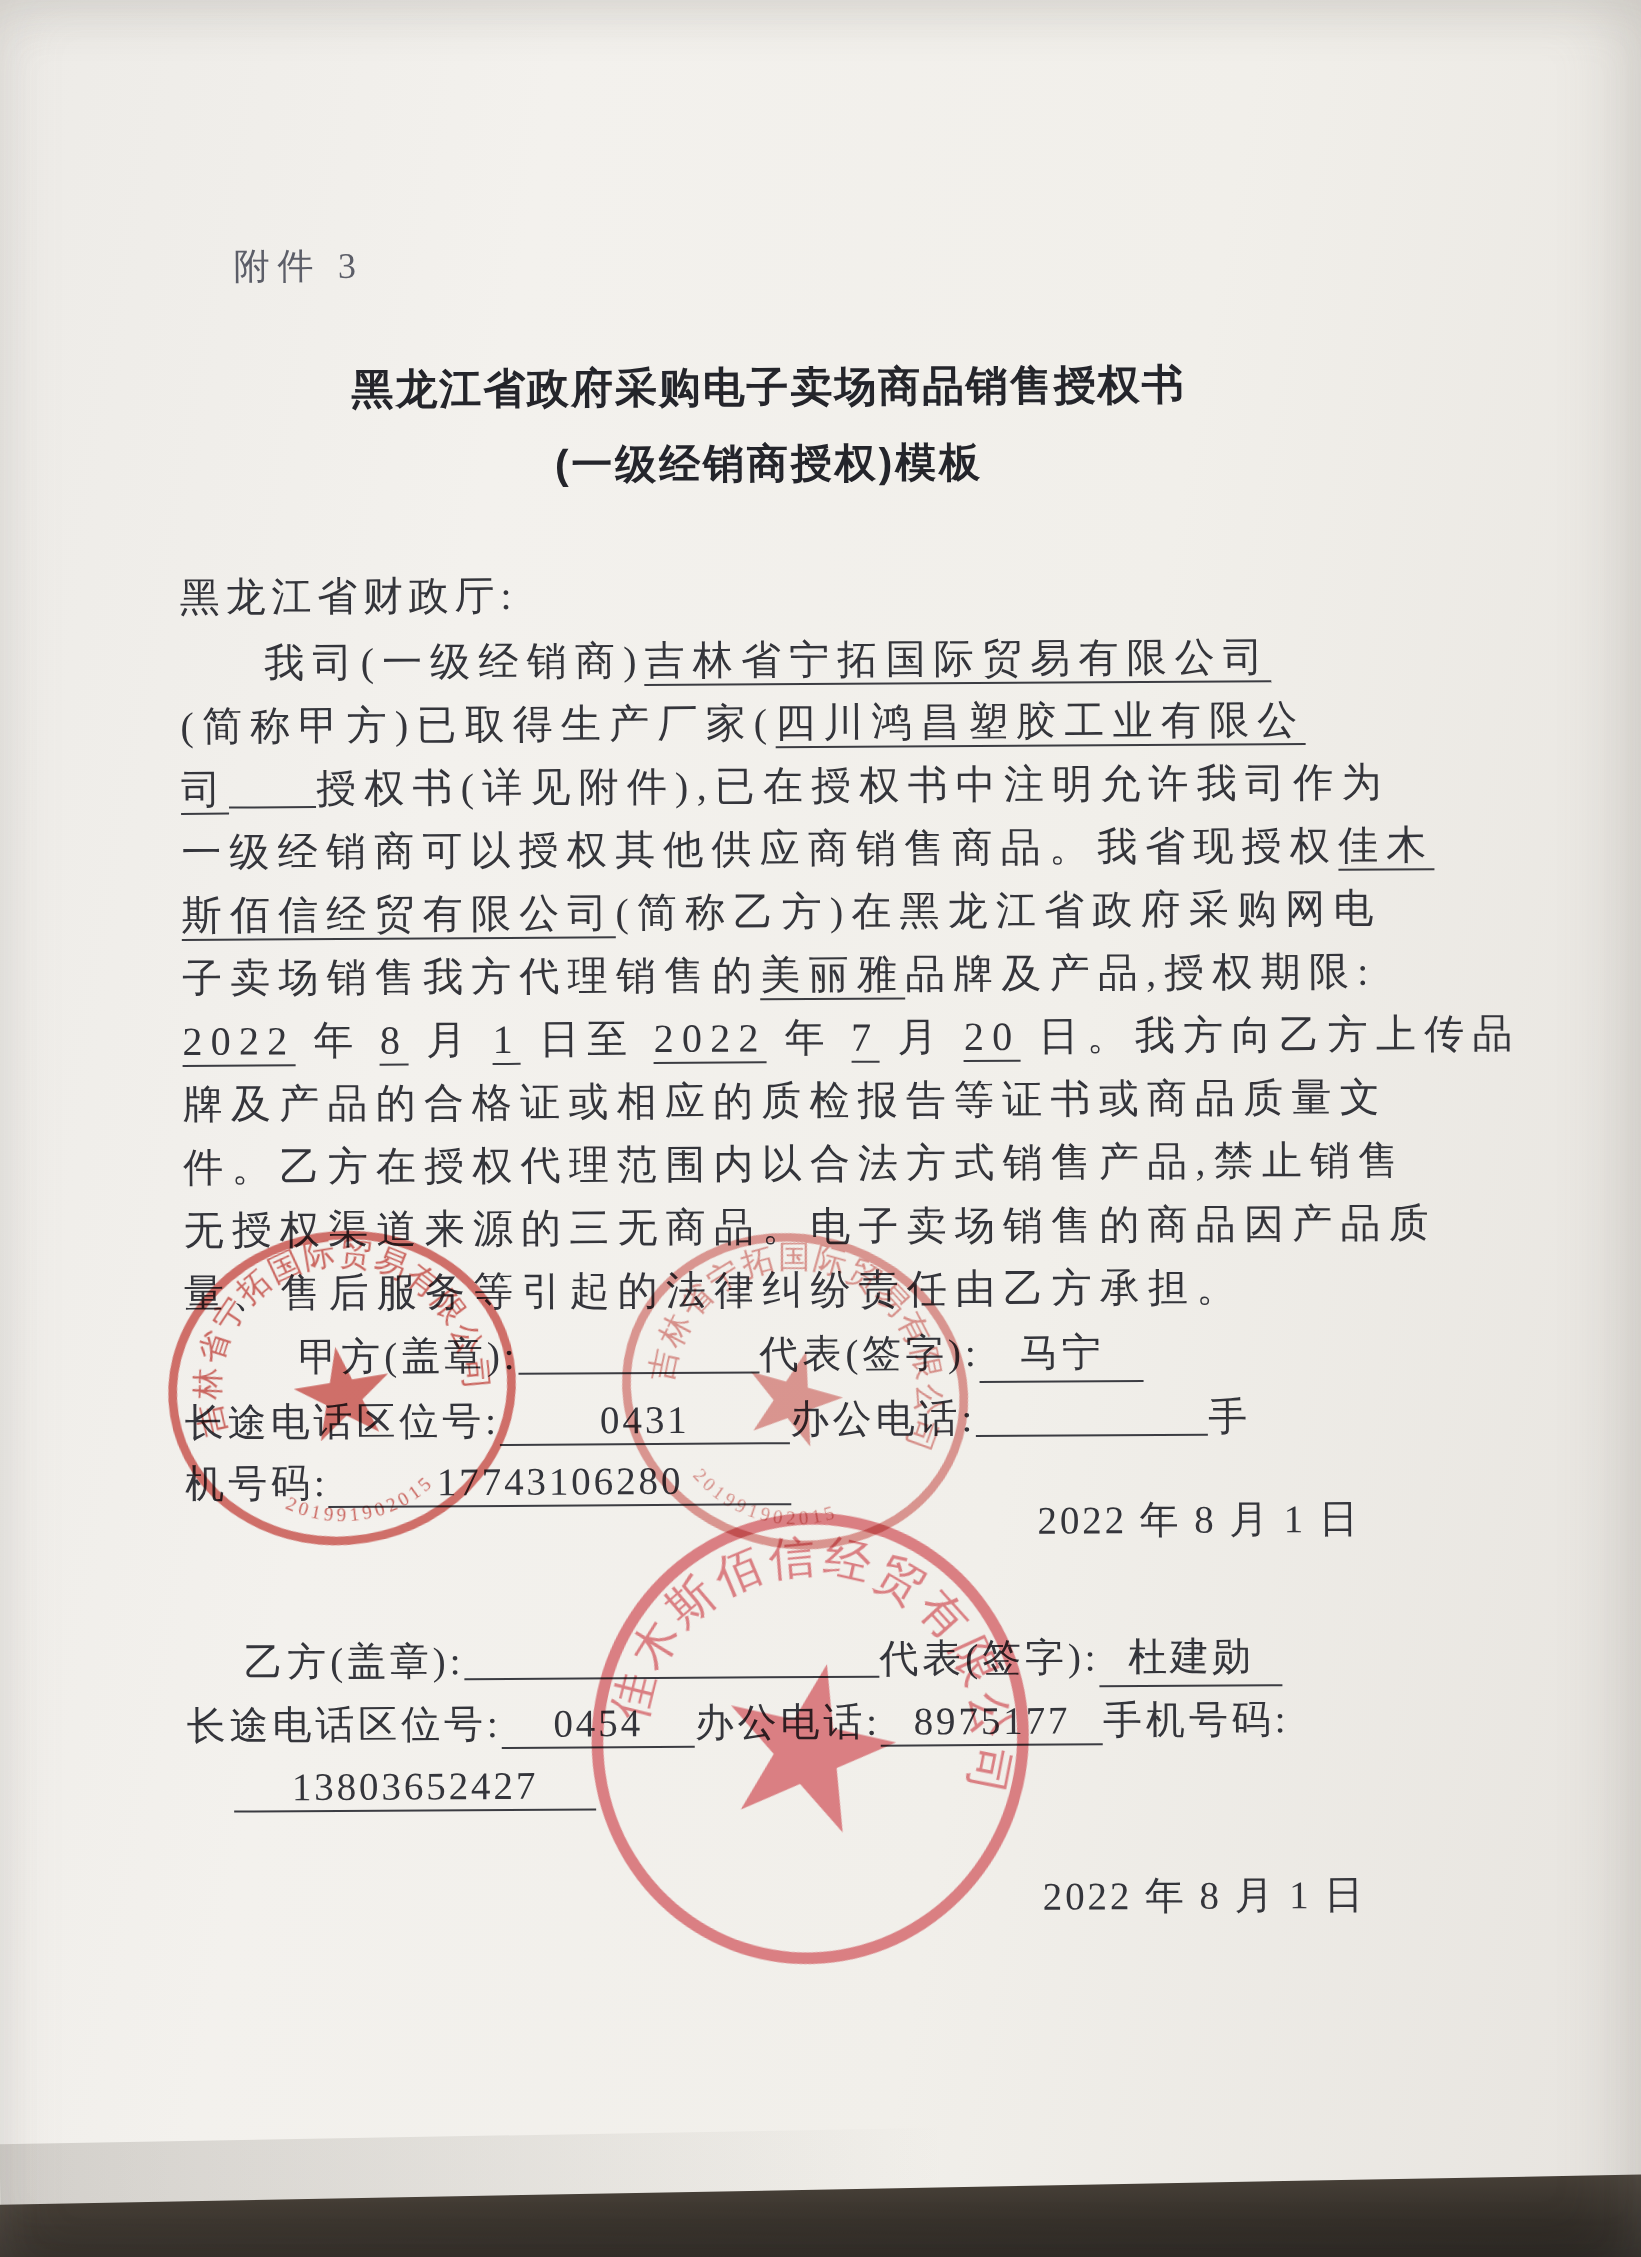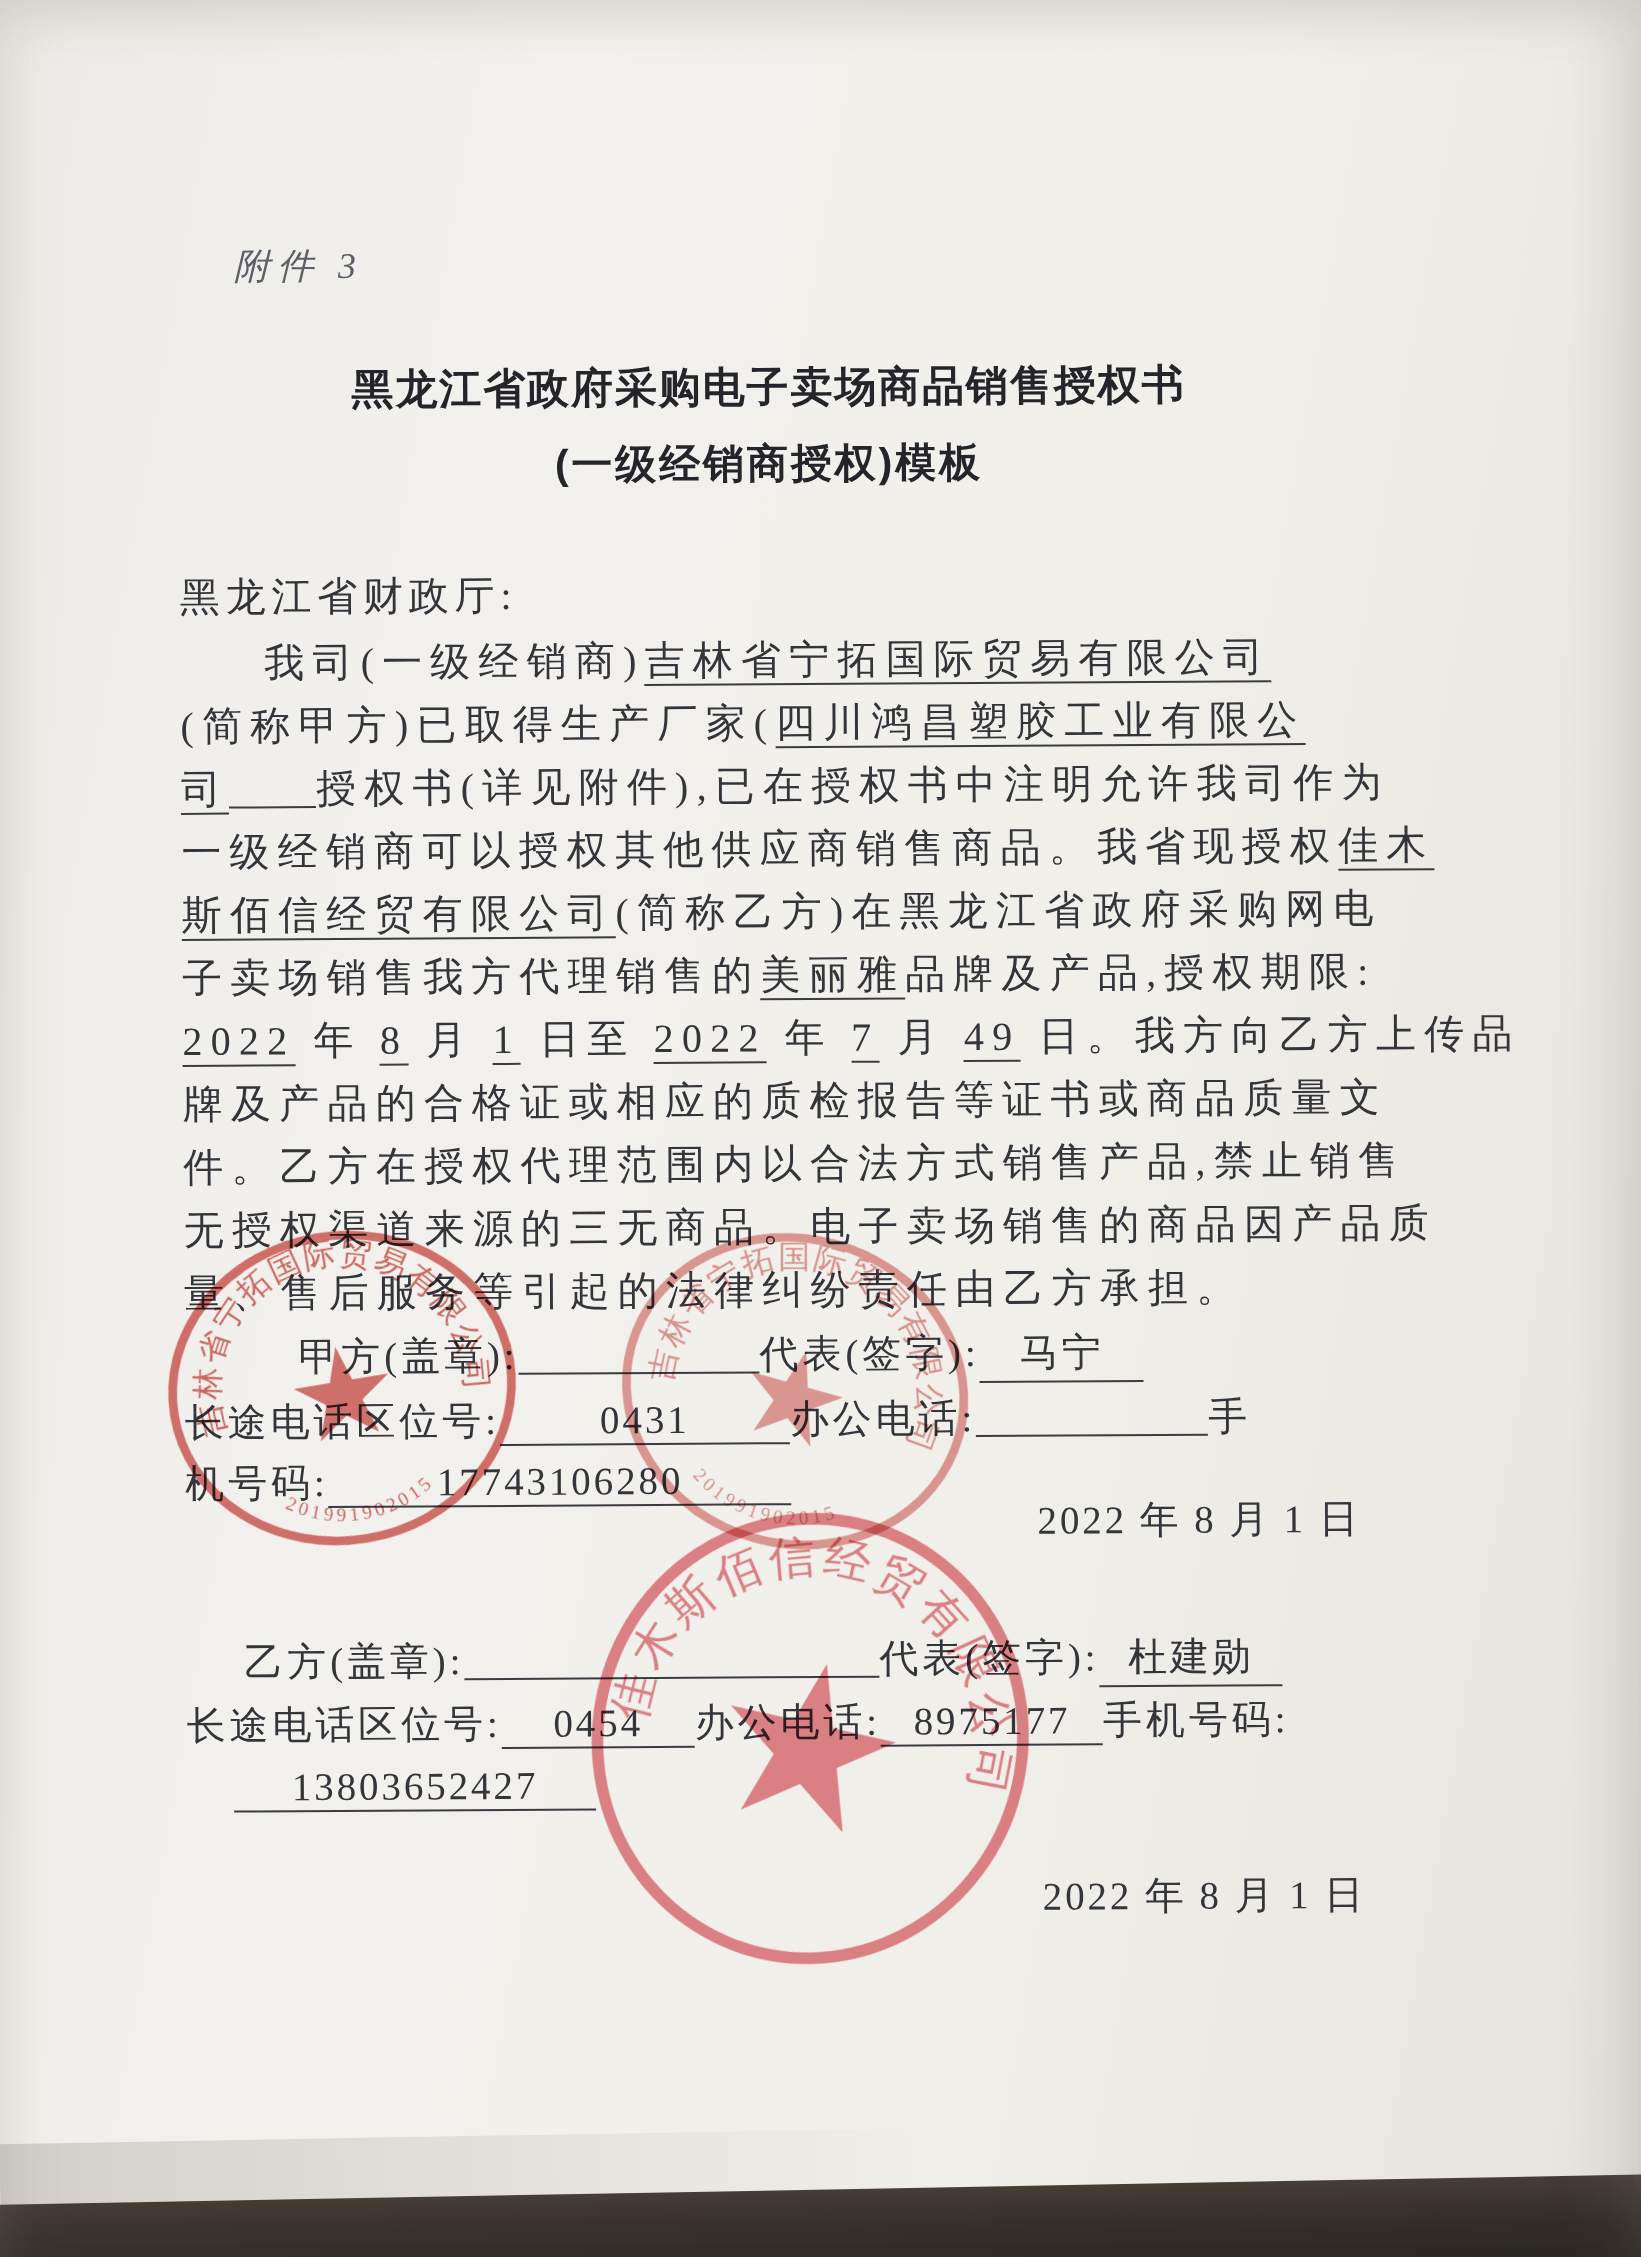--- a/index.html
+++ b/index.html
@@ -6,21 +6,21 @@
   .scan{
     position:relative;width:1641px;height:2257px;overflow:hidden;
     background:linear-gradient(100deg,#edebe7 0%,#f3f1ed 28%,#f1efea 62%,#e7e4df 100%);
     font-family:"Liberation Serif","DejaVu Serif",serif;color:#34353b;
   }
   .scan::after{
     content:"";position:absolute;inset:0;pointer-events:none;
     box-shadow:inset -29px 0 58px rgba(120,114,106,.16),inset 0 24px 43px rgba(150,144,136,.10),inset 24px 0 48px rgba(150,144,136,.08);
   }
   .doc{position:absolute;inset:0;transform:rotate(-0.35deg);}
-  .attach{position:absolute;left:239px;top:239px;font-size:36px;letter-spacing:7.7px;color:#5c5e68;font-style:italic;}
+  .attach{position:absolute;left:239px;top:239px;font-size:36px;letter-spacing:7.7px;color:#5c5e68;}
   .title,.subtitle{
     position:absolute;left:179px;width:1188px;margin:0;text-align:center;
     font-family:"Liberation Sans","DejaVu Sans",sans-serif;font-weight:700;color:#24252b;
   }
   .title{top:359px;font-size:42px;letter-spacing:1.9px;}
   .subtitle{top:436px;font-size:41px;letter-spacing:2.9px;}
   .salutation{position:absolute;left:183px;top:566px;font-size:40px;letter-spacing:5.8px;}
   .para{position:absolute;left:183px;top:628px;width:1197px;font-size:40px;letter-spacing:8.2px;}
   .bline{height:63px;line-height:63px;white-space:nowrap;}
   .para .bline:first-child{text-indent:2.1em;}
@@ -63,21 +63,21 @@
     <h2 class="subtitle">(一级经销商授权)模板</h2>
     <div class="salutation">黑龙江省财政厅:</div>
 
     <div class="para">
         <div class="bline"><span class="seg">我司(一级经销商)</span><span class="seg u">吉林省宁拓国际贸易有限公司</span></div>
         <div class="bline"><span class="seg">(简称甲方)已取得生产厂家(</span><span class="seg u">四川鸿昌塑胶工业有限公</span></div>
         <div class="bline"><span class="seg u">司</span><span class="seg u fixed" style="width: 87px;"></span><span class="seg">授权书(详见附件),已在授权书中注明允许我司作为</span></div>
         <div class="bline"><span class="seg">一级经销商可以授权其他供应商销售商品。我省现授权</span><span class="seg u">佳木</span></div>
         <div class="bline"><span class="seg u">斯佰信经贸有限公司</span><span class="seg">(简称乙方)在黑龙江省政府采购网电</span></div>
         <div class="bline"><span class="seg">子卖场销售我方代理销售的</span><span class="seg u">美丽雅</span><span class="seg">品牌及产品,授权期限:</span></div>
-        <div class="bline"><span class="seg u">2022</span><span class="seg"> 年 </span><span class="seg u">8</span><span class="seg"> 月 </span><span class="seg u">1</span><span class="seg"> 日至 </span><span class="seg u">2022</span><span class="seg"> 年 </span><span class="seg u">7</span><span class="seg"> 月 </span><span class="seg u">49</span><span class="seg"> 日。我方向乙方上传品</span></div>
+        <div class="bline"><span class="seg u">2022</span><span class="seg"> 年 </span><span class="seg u">8</span><span class="seg"> 月 </span><span class="seg u">1</span><span class="seg"> 日至 </span><span class="seg u">2022</span><span class="seg"> 年 </span><span class="seg u">7</span><span class="seg"> 月 </span><span class="seg u">20</span><span class="seg"> 日。我方向乙方上传品</span></div>
         <div class="bline"><span class="seg">牌及产品的合格证或相应的质检报告等证书或商品质量文</span></div>
         <div class="bline"><span class="seg">件。乙方在授权代理范围内以合法方式销售产品,禁止销售</span></div>
         <div class="bline"><span class="seg">无授权渠道来源的三无商品。电子卖场销售的商品因产品质</span></div>
         <div class="bline"><span class="seg">量、售后服务等引起的法律纠纷责任由乙方承担。</span></div>
       </div>
 
     <div class="sig-row row-a1"><span class="seg">甲方(盖章):</span><span class="seg u fixed" style="width: 241px;"></span><span class="seg">代表(签字):</span><span class="seg u fixed" style="width: 164px;">马宁</span></div>
     <div class="sig-row row-a2"><span class="seg">长途电话区位号:</span><span class="seg u fixed" style="width: 290px;">0431</span><span class="seg">办公电话:</span><span class="seg u fixed" style="width: 232px;"></span><span class="seg">手</span></div>
     <div class="sig-row row-a3"><span class="seg">机号码:</span><span class="seg u fixed" style="width: 463px;">17743106280</span></div>
     <div class="date date-a">2022 年 8 月 1 日</div>

